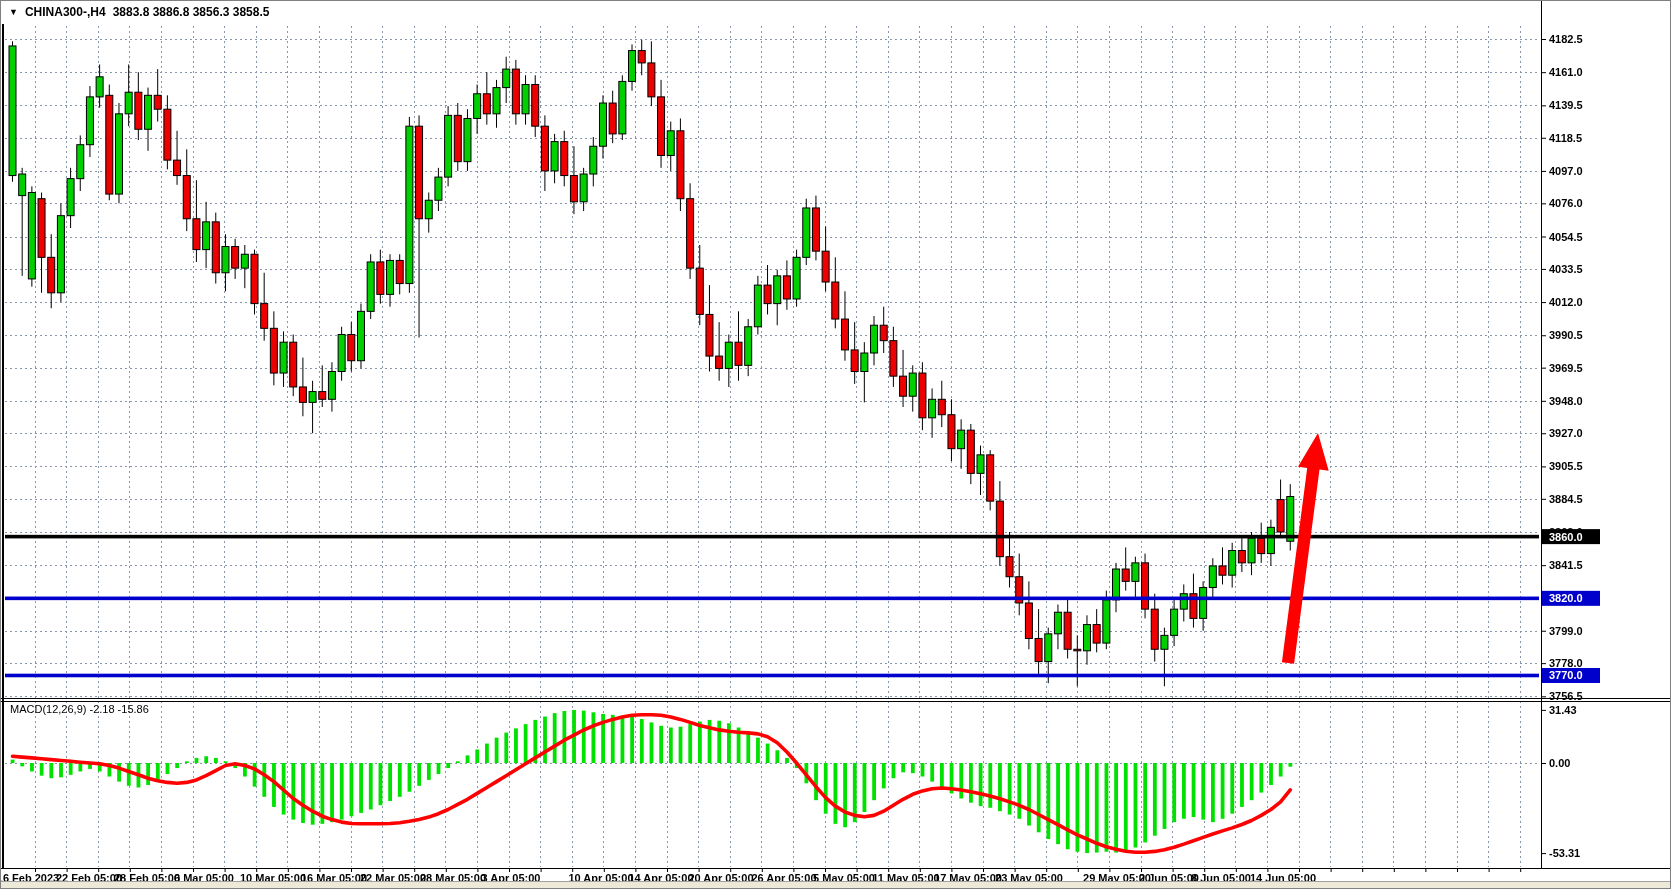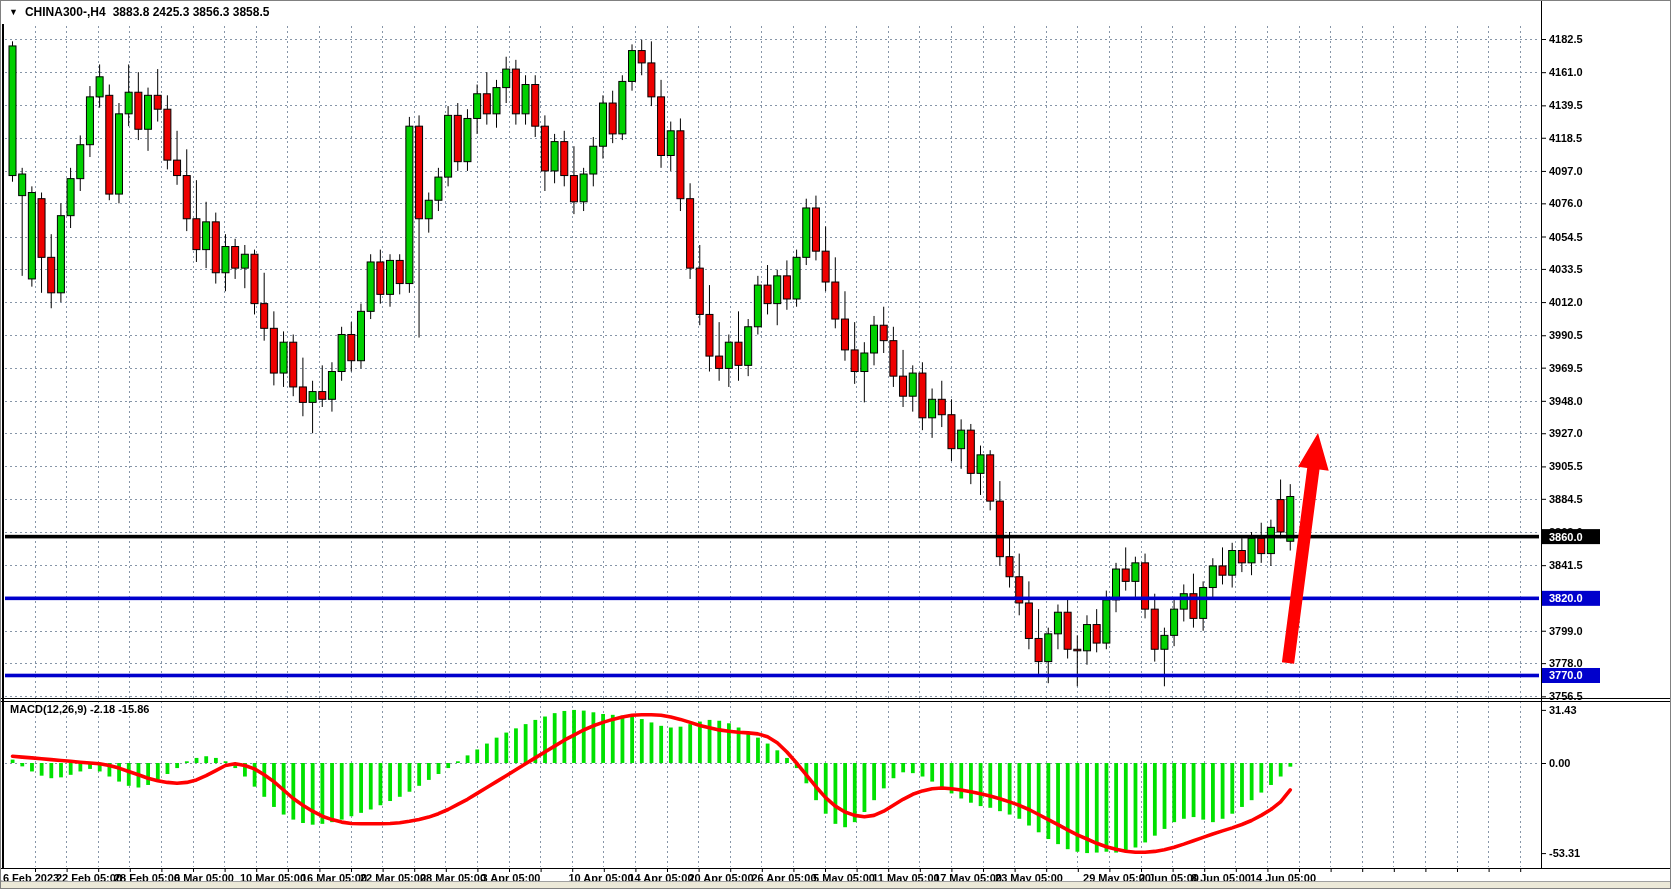--- a/index.html
+++ b/index.html
@@ -14,38 +14,38 @@
   }
   .titlebar{
     position:absolute;left:8px;top:4px;
     display:flex;align-items:center;gap:7px;
     font-size:12px;font-weight:700;color:#000;
     z-index:30;white-space:nowrap;
   }
   .titlebar .dd{font-size:9px;cursor:pointer;}
   .macd-label{
     position:absolute;left:9px;top:702px;
-    font-size:11px;font-weight:700;color:#000;
+    font-size:11px;font-weight:400;color:#000;
     z-index:30;white-space:nowrap;
   }
   svg{position:absolute;left:0;top:0;}
   .bottom-strip{
     position:absolute;left:0;right:0;bottom:0;height:6px;
     background:#ece9d8;border-top:1px solid #a0a0a0;z-index:25;
   }
   text{font-family:"Liberation Sans", sans-serif;}
 </style>
 </head>
 <body>
 
 <div class="window">
   <div class="titlebar">
     <span class="dd">▼</span>
     <span>CHINA300-,H4</span>
-    <span>3883.8 2425.3 3856.3 3858.5</span>
+    <span>3883.8 3886.8 3856.3 3858.5</span>
   </div>
 
   <div class="macd-label">MACD(12,26,9) -2.18 -15.86</div>
 
   <svg id="chart-svg" width="1671" height="889" viewBox="0 0 1671 889" xmlns="http://www.w3.org/2000/svg">
       <g>
         <line x1="34" y1="25" x2="34" y2="866" stroke="#8796A8" stroke-width="1" stroke-dasharray="2,3" shape-rendering="crispEdges"></line>
         <line x1="65.6" y1="25" x2="65.6" y2="866" stroke="#8796A8" stroke-width="1" stroke-dasharray="2,3" shape-rendering="crispEdges"></line>
         <line x1="97.19999999999999" y1="25" x2="97.19999999999999" y2="866" stroke="#8796A8" stroke-width="1" stroke-dasharray="2,3" shape-rendering="crispEdges"></line>
         <line x1="128.79999999999998" y1="25" x2="128.79999999999998" y2="866" stroke="#8796A8" stroke-width="1" stroke-dasharray="2,3" shape-rendering="crispEdges"></line>

